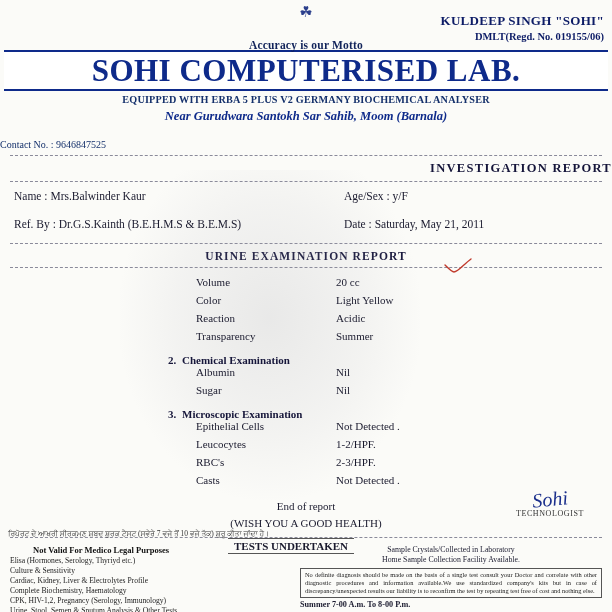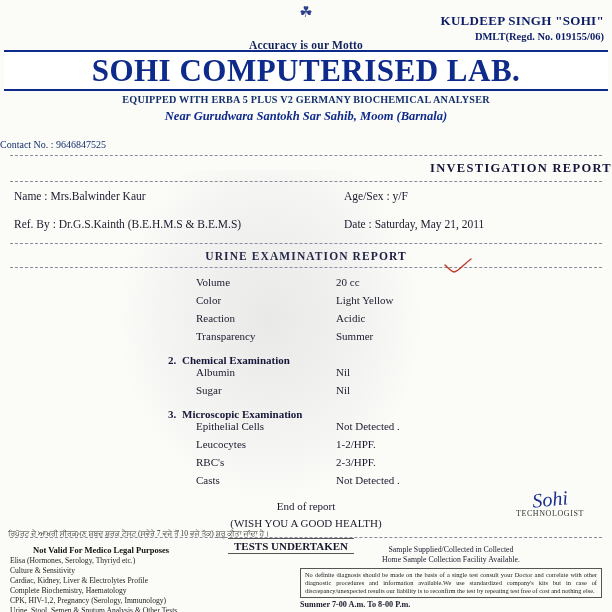--- a/index.html
+++ b/index.html
@@ -253,21 +253,21 @@
         <div>Cardiac, Kidney, Liver &amp; Electrolytes Profile</div>
         <div>Complete Biochemistry, Haematology</div>
         <div>CPK, HIV-1,2, Pregnancy (Serology, Immunology)</div>
         <div>Urine, Stool, Semen &amp; Sputum Analysis &amp; Other Tests.</div>
       </div>
 
     </div>
 
     <div class="foot-right">
       <div class="supplied">
-        <div>Sample Supplied/Collected in Collected</div>
+        <div>Sample Crystals/Collected in Laboratory</div>
         <div>Home Sample Collection Facility Available.</div>
       </div>
       <div class="discbox">No definite diagnosis should be made on the basis of a single test consult your Doctor and correlate with other diagnostic procedures and information available.We use standardized company's kits but in case of discrepancy/unexpected results our liability is to reconfirm the test by repeating test free of cost and nothing else.</div>
       <div class="summer">Summer 7-00 A.m. To 8-00 P.m.</div>
     </div>
   </div>
 
 </div>
 
 </body></html>

